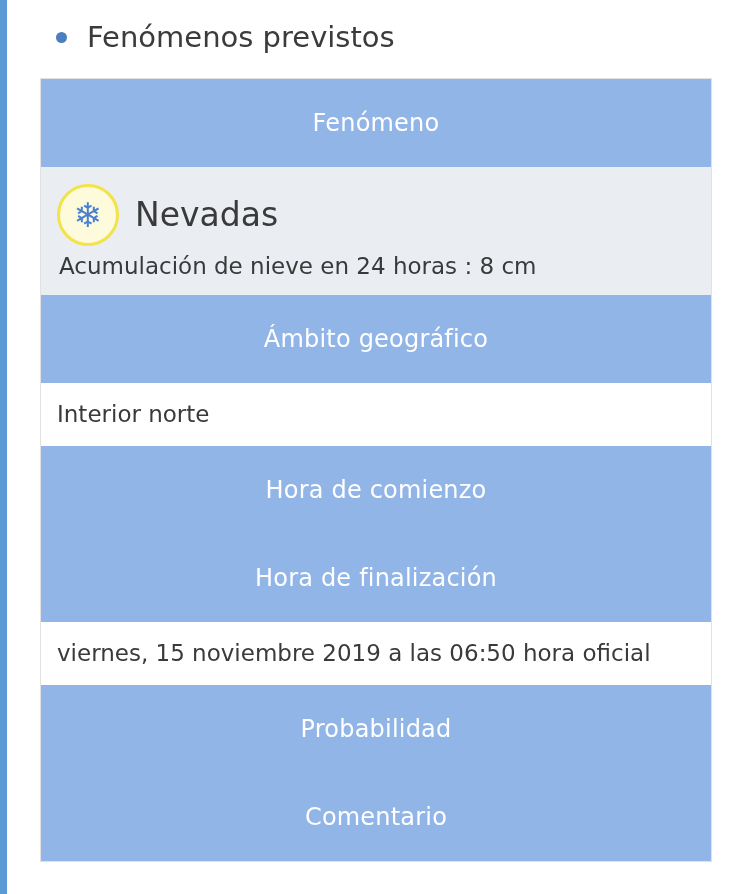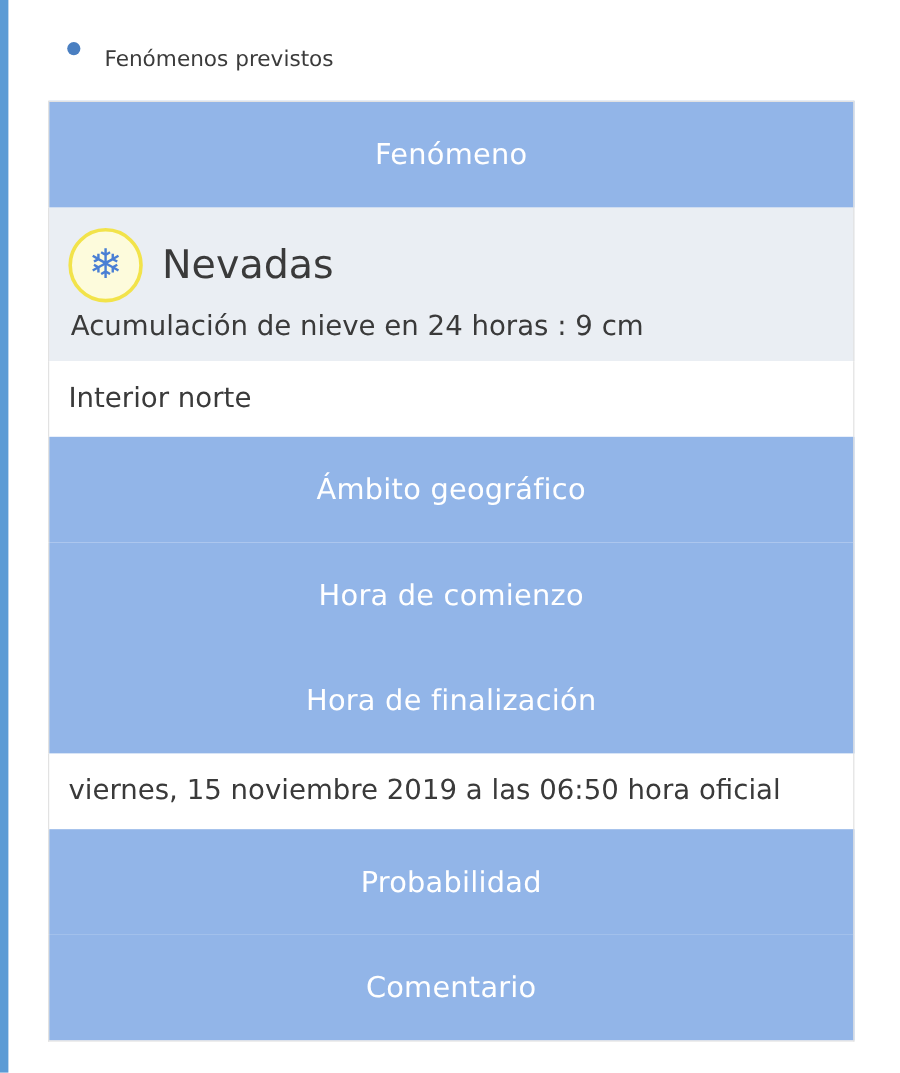--- a/index.html
+++ b/index.html
@@ -43,24 +43,23 @@
   }
   .bullet-dot {
     width: 11px;
     height: 11px;
     border-radius: 50%;
     background: #4a7fc1;
     margin-right: 20px;
     flex: 0 0 auto;
   }
   .bullet-text {
-    font-size: 18px;
+    font-size: 29px;
     color: #3b3b3b;
     line-height: 1.1;
-    margin-top: 18px;
   }
 
   
   .phen-table {
     width: 672px;
     margin-left: 2px;
     border-collapse: collapse;
     table-layout: fixed;
     border: 1px solid #e2e2e2;
   }
@@ -155,29 +154,29 @@
           <td class="hdr">Fenómeno</td>
         </tr>
         <tr>
           <td class="snow-cell">
             <div class="snow-line">
               <span class="snow-icon">
                 <span class="snow-glyph">❄</span>
               </span>
               <span class="snow-label">Nevadas</span>
             </div>
-            <div class="snow-detail">Acumulación de nieve en 24 horas : 9 cm</div>
+            <div class="snow-detail">Acumulación de nieve en 24 horas : 8 cm</div>
           </td>
         </tr>
 
         <tr>
-          <td class="val">Interior norte</td>
+          <td class="hdr">Ámbito geográfico</td>
         </tr>
         <tr>
-          <td class="hdr">Ámbito geográfico</td>
+          <td class="val">Interior norte</td>
         </tr>
 
         <tr>
           <td class="hdr">Hora de comienzo</td>
         </tr>
 
         <tr>
           <td class="hdr">Hora de finalización</td>
         </tr>
         <tr>

